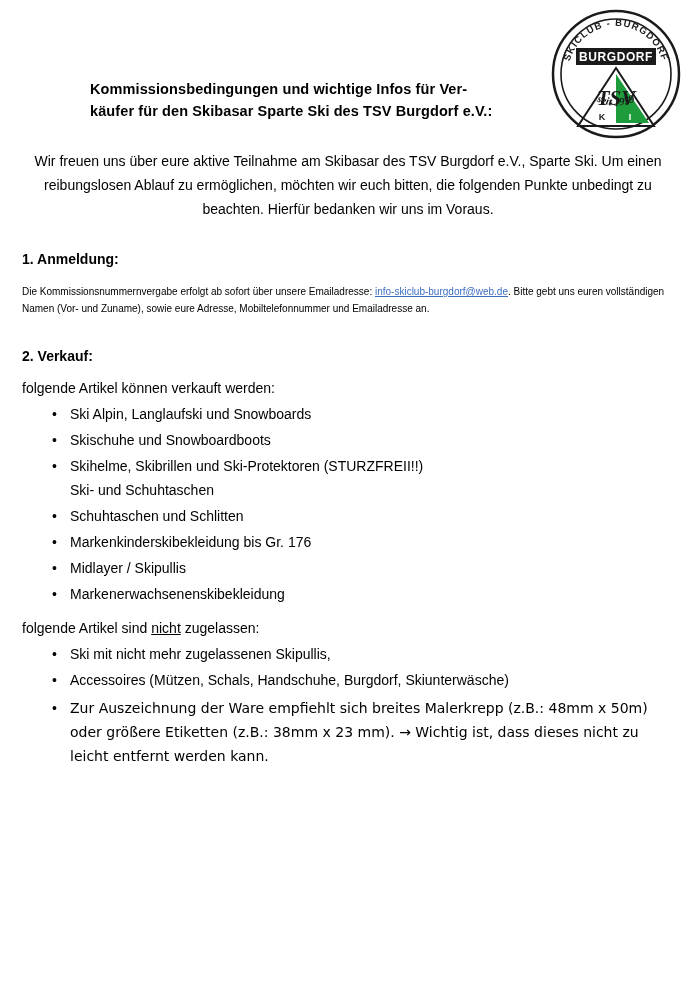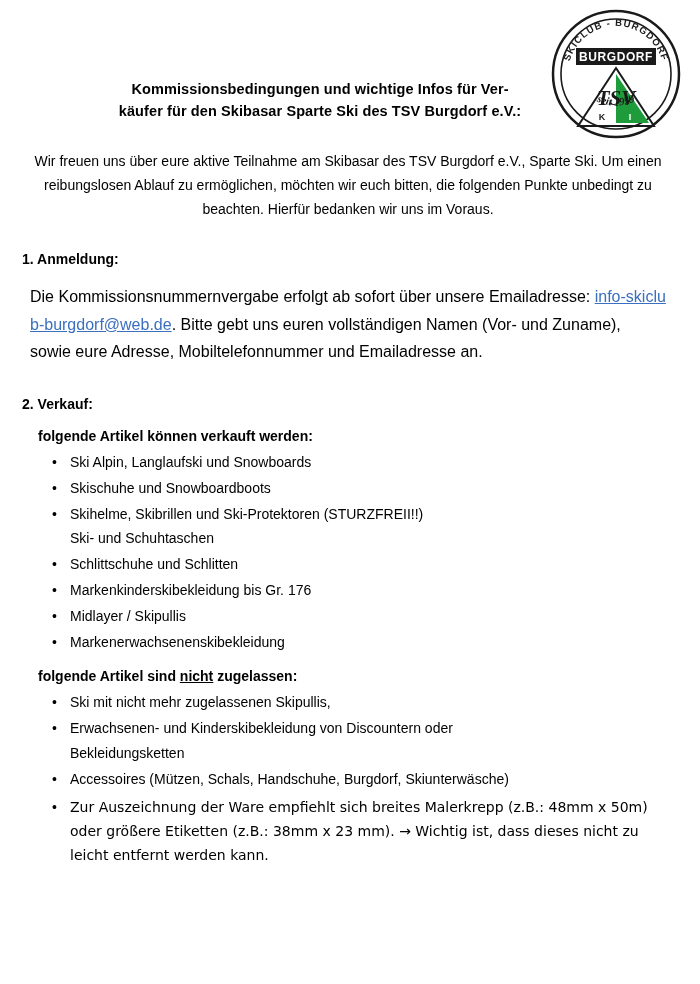--- a/index.html
+++ b/index.html
@@ -24,21 +24,20 @@
   }
   .logo {
     position: absolute;
     top: 8px;
     right: 18px;
     width: 132px;
     height: 132px;
   }
   .title-block {
     padding: 78px 150px 0 90px;
-    text-align: center;
   }
   .title-line {
     font-size: 14.5px;
     font-weight: bold;
     line-height: 1.55;
     letter-spacing: 0.1px;
   }
   .content {
     padding: 0 26px 0 22px;
     margin-top: 26px;
@@ -49,28 +48,28 @@
     text-align: center;
     margin: 0 10px;
   }
   h2.section {
     font-size: 14px;
     font-weight: bold;
     margin: 30px 0 16px 0;
   }
   .subhead {
     font-size: 14px;
-    font-weight: bold;
-    margin: 14px 0 6px 16px;
+    font-weight: normal;
+    margin: 14px 0 6px 0;
   }
   .subhead u { text-decoration: underline; }
   p.body {
-    font-size: 16px;
+    font-size: 10px;
     line-height: 1.72;
-    margin: 8px;
+    margin: 0;
   }
   a.mail {
     color: #3b6fbf;
     text-decoration: underline;
     word-break: break-all;
   }
   ul.bullets {
     list-style: none;
     margin: 4px 0 0 0;
     padding: 0;
@@ -138,30 +137,29 @@
     <h2 class="section">1. Anmeldung:</h2>
     <p class="body"><span>Die Kommissionsnummernvergabe erfolgt ab sofort über unsere Emailadresse: </span><a class="mail" href="#">info-skiclub-burgdorf@web.de</a><span>. Bitte gebt uns euren vollständigen Namen (Vor- und Zuname), sowie eure Adresse, Mobiltelefonnummer und Emailadresse an.</span></p>
 
     <h2 class="section">2. Verkauf:</h2>
 
     <div class="subhead">folgende Artikel können verkauft werden:</div>
     <ul class="bullets">
       <li><span>Ski Alpin, Langlaufski und Snowboards</span></li>
       <li><span>Skischuhe und Snowboardboots</span></li>
       <li><span>Skihelme, Skibrillen und Ski-Protektoren (STURZFREII!!)</span><span class="li-sub">Ski- und Schuhtaschen</span></li>
-      <li><span>Schlittschuhe und Schlitten</span></li>
+      <li><span>Schuhtaschen und Schlitten</span></li>
       <li><span>Markenkinderskibekleidung bis Gr. 176</span></li>
       <li><span>Midlayer / Skipullis</span></li>
       <li><span>Markenerwachsenenskibekleidung</span></li>
     </ul>
 
     <div class="subhead"><span>folgende Artikel sind </span><u>nicht</u><span> zugelassen:</span></div>
     <ul class="bullets">
       <li><span>Ski mit nicht mehr zugelassenen Skipullis,</span></li>
-      <li><span>Erwachsenen- und Kinderskibekleidung von Discountern oder</span><span class="li-sub">Bekleidungsketten</span></li>
       <li><span>Accessoires (Mützen, Schals, Handschuhe, Burgdorf, Skiunterwäsche)</span></li>
     </ul>
 
     <ul class="bullets">
       <li><span class="nowrap-arrow">Zur Auszeichnung der Ware empfiehlt sich breites Malerkrepp (z.B.: 48mm x 50m) oder größere Etiketten (z.B.: 38mm x 23 mm). → Wichtig ist, dass dieses nicht zu leicht entfernt werden kann.</span></li>
     </ul>
 
   </div>
 </div>
 

